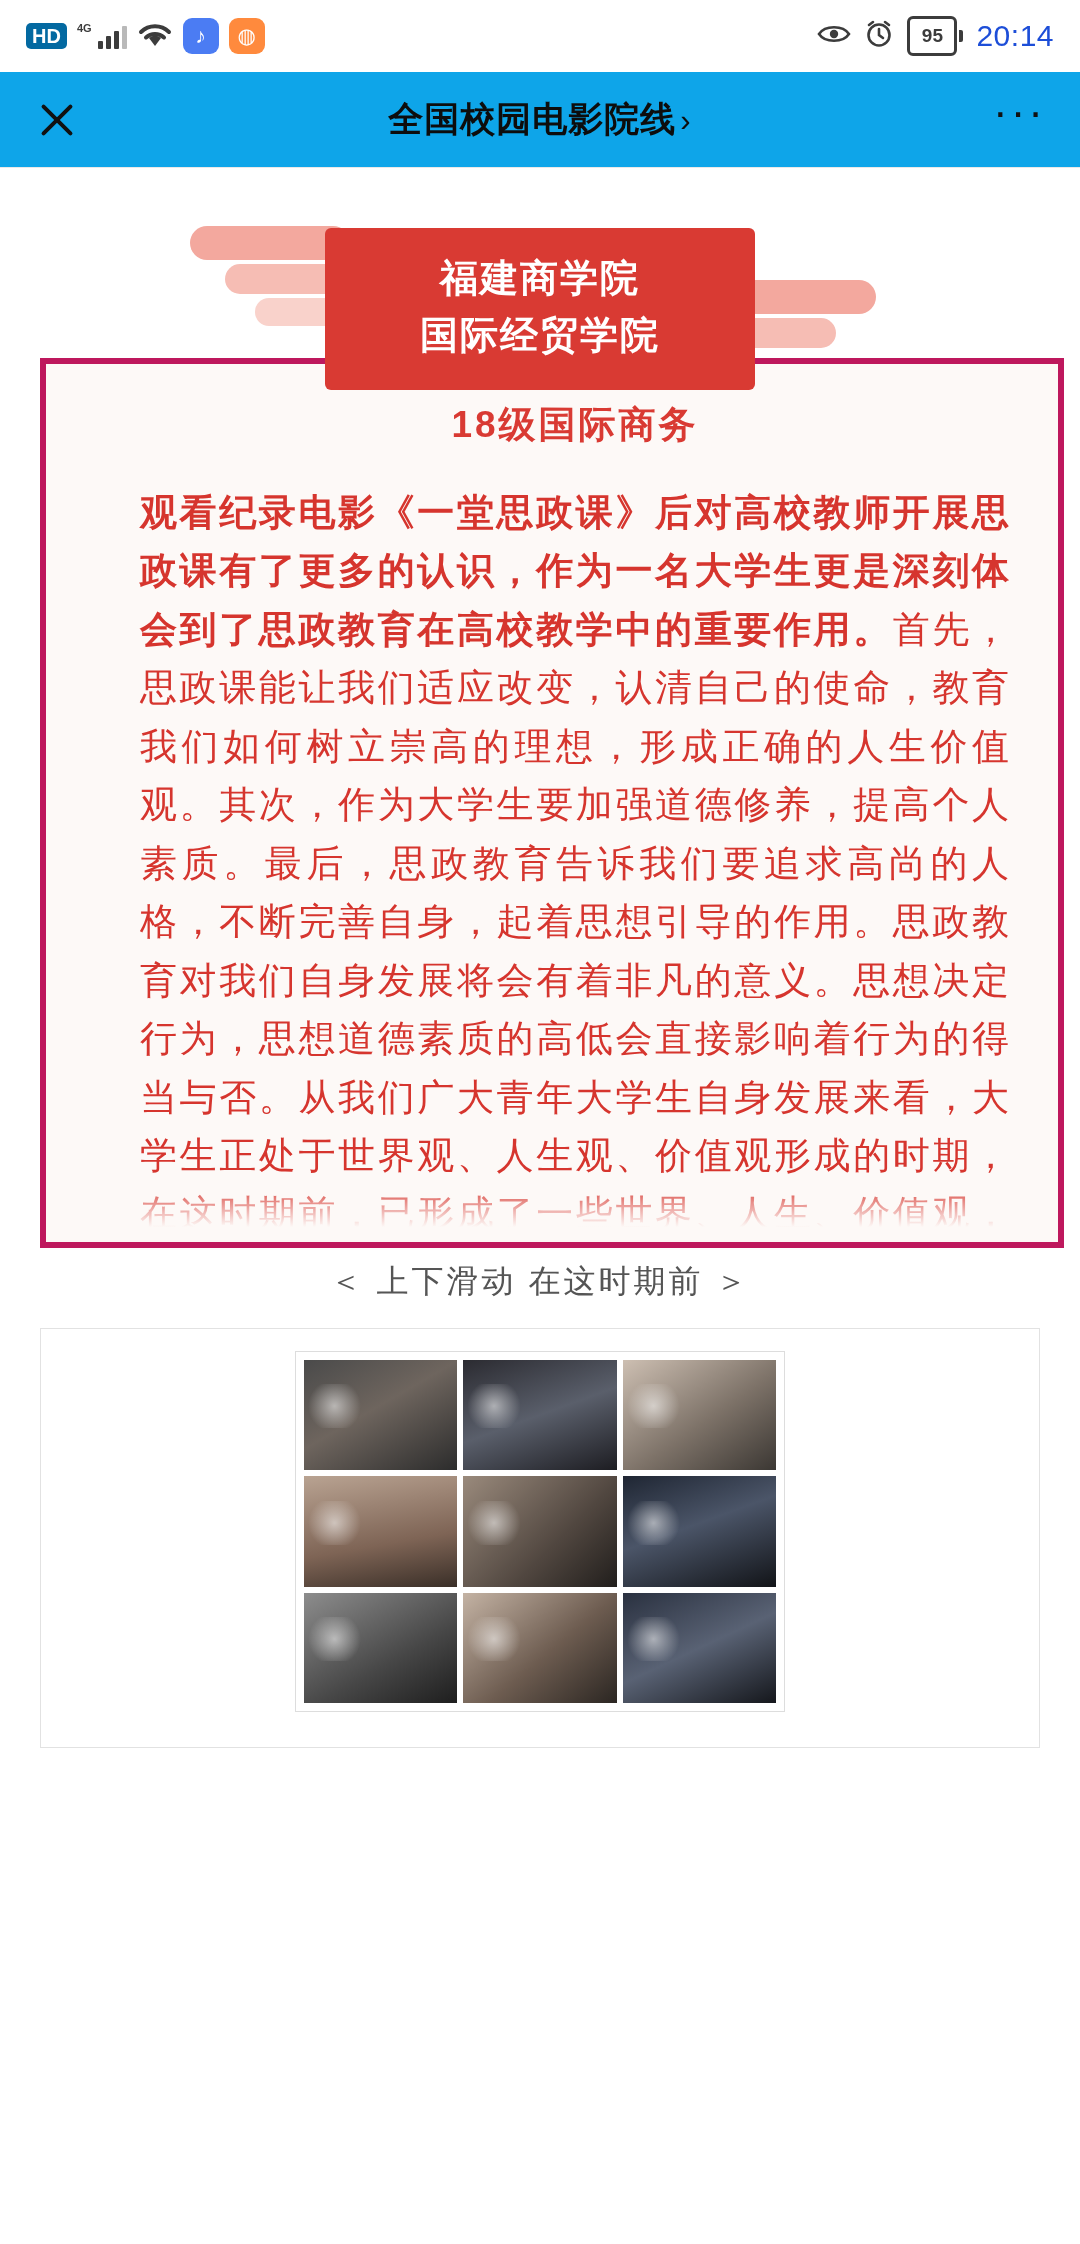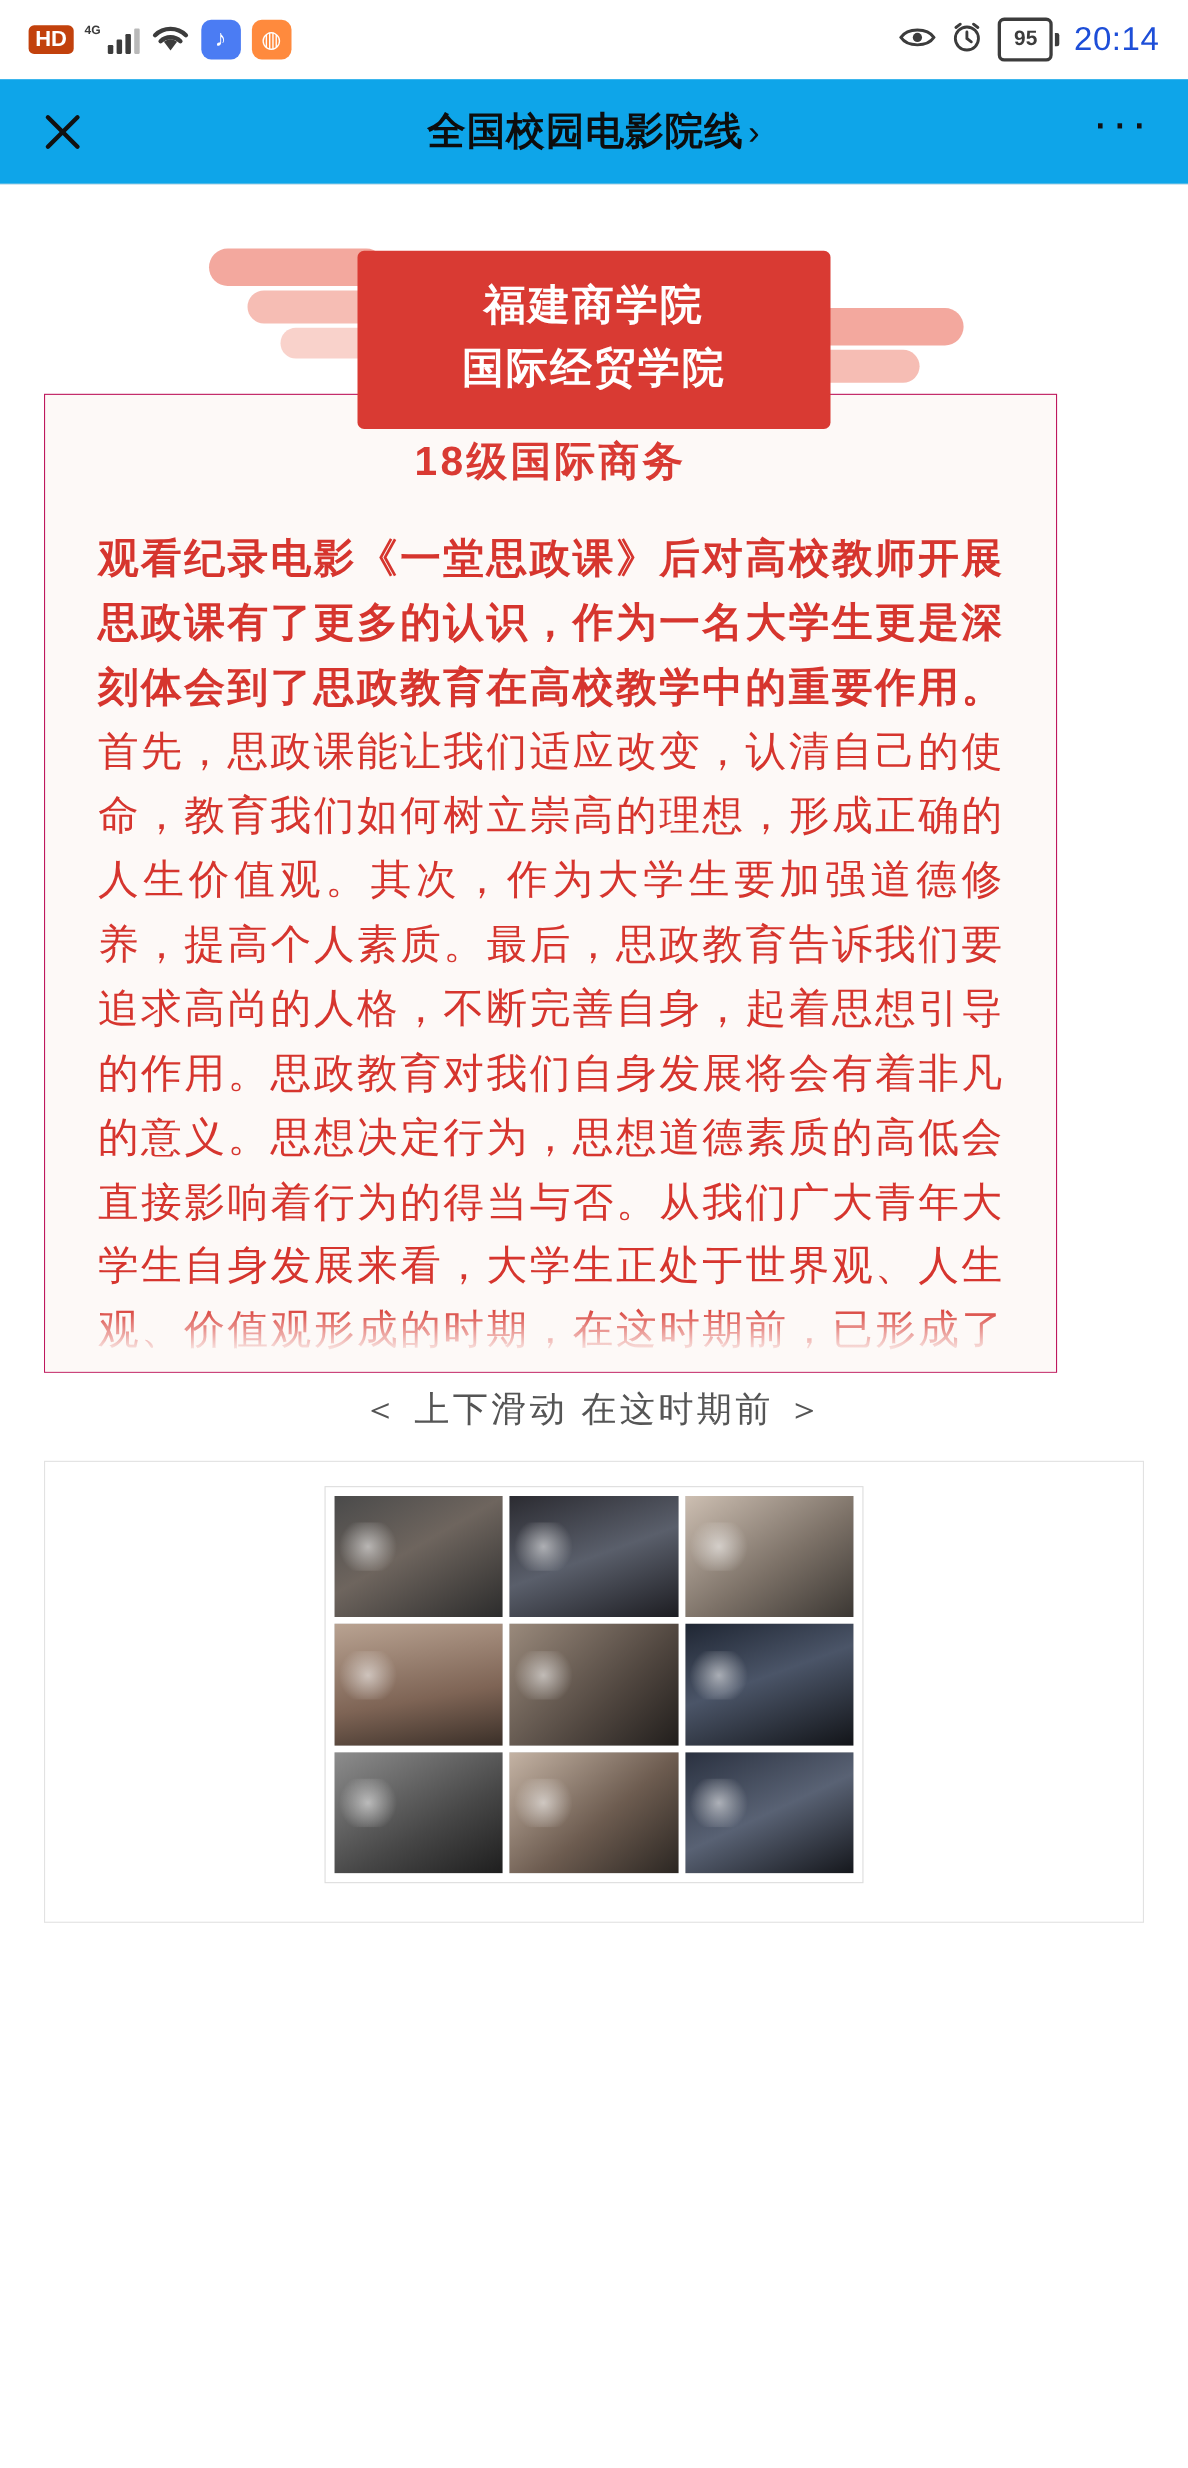--- a/index.html
+++ b/index.html
@@ -24,21 +24,21 @@
     padding: 0 26px;
     box-sizing: border-box;
     background: #ffffff;
   }
   .status-left {
     display: flex;
     align-items: center;
     gap: 10px;
   }
   .hd-badge {
-    background: #c2410c;
+    background: #0369a1;
     color: #ffffff;
     font-size: 20px;
     font-weight: bold;
     border-radius: 5px;
     padding: 2px 6px;
     line-height: 1.1;
   }
   .net-label {
     font-size: 11px;
     color: #3c3c3c;
@@ -204,27 +204,28 @@
     font-size: 38px;
     font-weight: bold;
     line-height: 1.5;
     letter-spacing: 2px;
   }
 
   .paper {
     position: absolute;
     left: 40px;
     top: 190px;
-    width: 921px;
+    width: 1024px;
     height: 890px;
     background: #fdf9f7;
-    border: 1px solid #be185d;
+    border: 6px solid #be185d;
     box-sizing: border-box;
     overflow: hidden;
     z-index: 2;
+    padding-left: 46px;
   }
   .paper-inner {
     padding: 30px 48px 0;
   }
   .essay-meta {
     text-align: center;
   }
   .essay-class {
     color: #d93a33;
     font-size: 37px;

